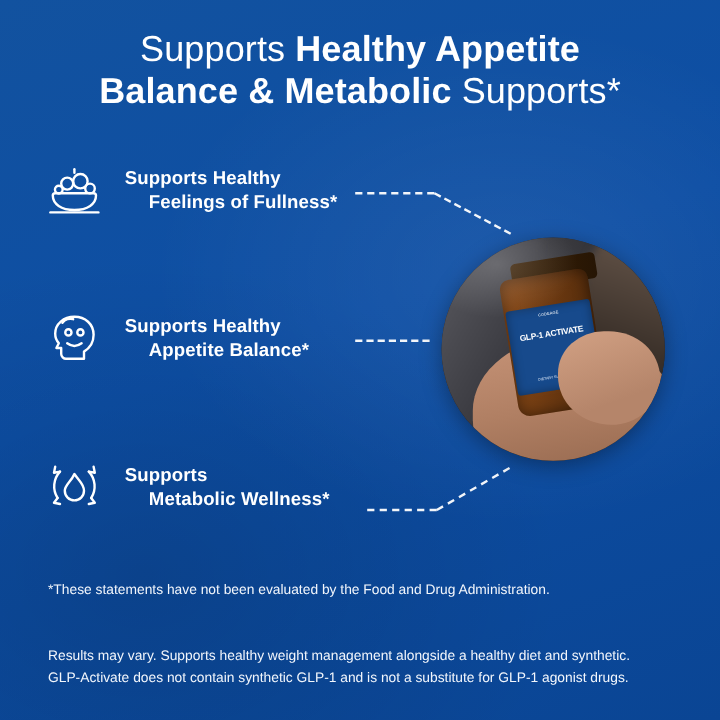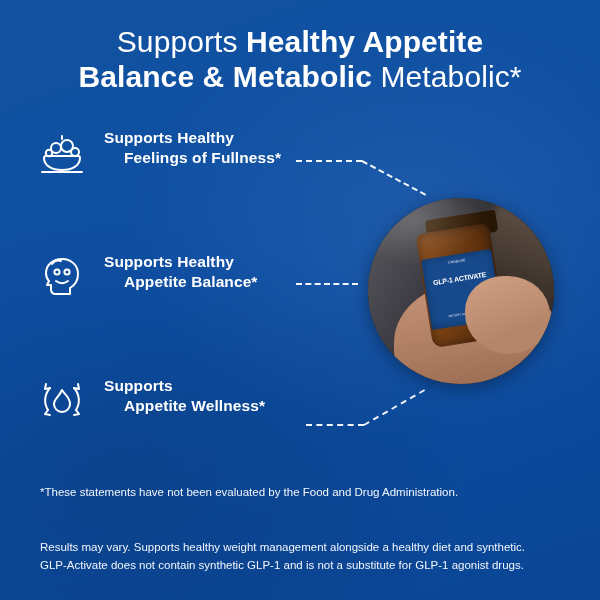--- a/index.html
+++ b/index.html
@@ -51,20 +51,21 @@
   
   .benefits {
     position: absolute;
     top: 128px;
     left: 36px;
     width: 300px;
   }
   .benefit {
     position: relative;
     display: flex;
+    align-items: center;
     gap: 16px;
     height: 62px;
     margin-bottom: 62px;
   }
   .benefit:last-child { margin-bottom: 0; }
   .benefit .bicon {
     flex: 0 0 auto;
     width: 52px;
     height: 52px;
     display: flex;
@@ -243,21 +244,21 @@
 
   svg { display: block; }
 </style>
 </head>
 <body>
 
 <div class="poster">
 
   <div class="headline">
     <span class="line"><span class="hl-light">Supports </span><span class="hl-bold">Healthy Appetite</span></span>
-    <span class="line"><span class="hl-bold">Balance &amp; Metabolic </span><span class="hl-light">Metabolic*</span></span>
+    <span class="line"><span class="hl-bold">Balance &amp; Metabolic </span><span class="hl-light">Supports*</span></span>
   </div>
 
   <div class="benefits">
 
     <div class="benefit">
       <span class="bicon">
         <svg width="52" height="52" viewBox="0 0 52 52" fill="none" stroke="#ffffff" stroke-width="2" stroke-linecap="round" stroke-linejoin="round">
           <path d="M10 28 h32 a2 2 0 0 1 2 2 c0 7 -7 12 -18 12 S8 37 8 30 a2 2 0 0 1 2 -2 z"></path>
           <path d="M6 44 h40"></path>
           <circle cx="20" cy="20" r="5"></circle>
@@ -296,21 +297,21 @@
           <path d="M14 12 a18 18 0 0 0 -2 22"></path>
           <path d="M38 12 a18 18 0 0 1 2 22"></path>
           <path d="M14 12 l-5 1 l1 -5"></path>
           <path d="M38 12 l5 1 l-1 -5"></path>
           <path d="M12 34 l-3 4 l5 1"></path>
           <path d="M40 34 l3 4 l-5 1"></path>
         </svg>
       </span>
       <span class="btext">
         <span>Supports</span>
-        <span class="l2">Appetite Wellness*</span>
+        <span class="l2">Metabolic Wellness*</span>
       </span>
     </div>
   </div>
 
   <div class="dash dash1"></div>
   <div class="diag diag1"></div>
   <div class="dash dash2"></div>
   <div class="dash dash3"></div>
   <div class="diag diag3"></div>
 

